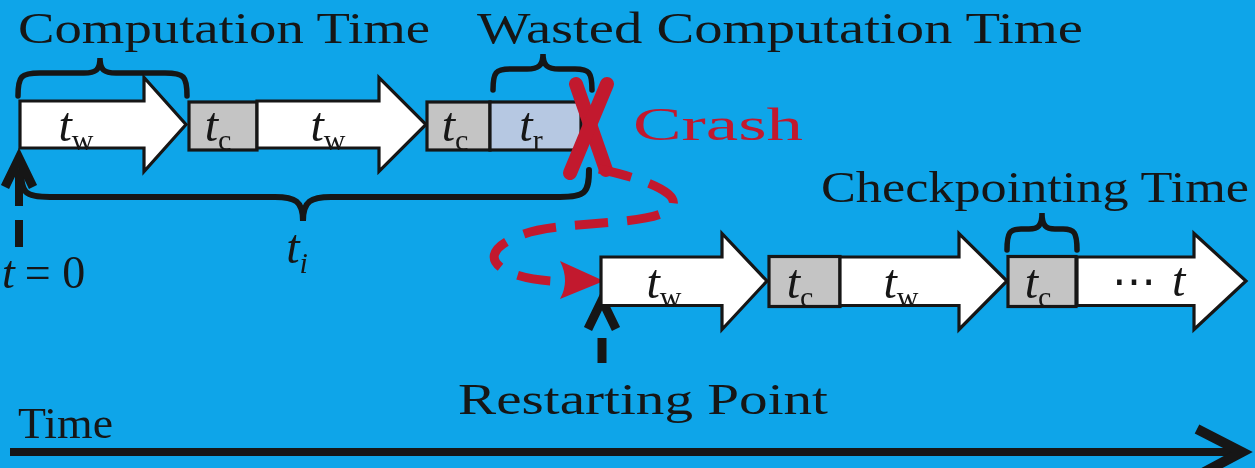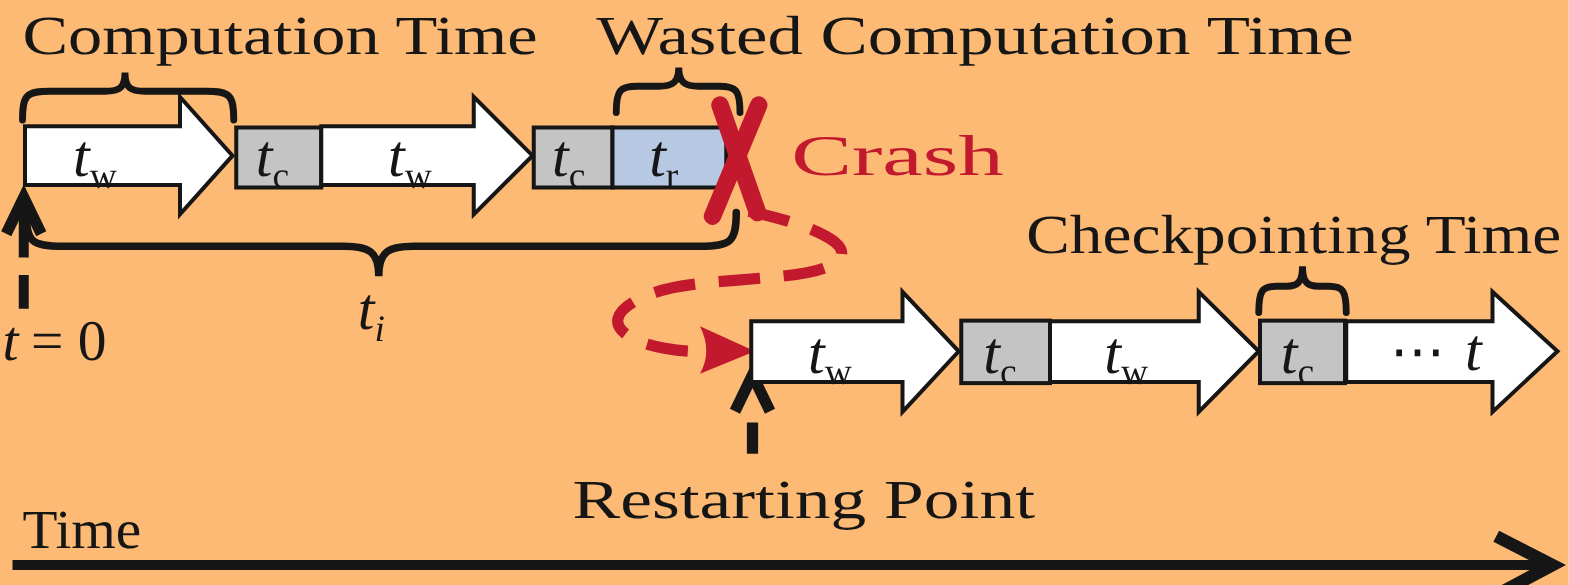--- a/index.html
+++ b/index.html
@@ -1,16 +1,16 @@
 <!DOCTYPE html>
 <html><head>
 <meta charset="utf-8">
 <style>
   html,body{margin:0;padding:0;background:#ffffff;}
-  .stage{position:relative;width:1255px;height:468px;background:#fdba74;overflow:hidden;}
+  .stage{position:relative;width:1255px;height:468px;background:#0ea5e9;overflow:hidden;}
   svg{display:block;}
   text{font-family:"Liberation Serif","DejaVu Serif",serif;}
   .lbl{font-size:44px;}
   .lbl-crash{font-size:46px;}
   .math{font-size:48px;font-style:italic;}
   .math-sm{font-size:46px;font-style:italic;}
   .roman{font-style:normal;}
   .sub{font-size:30px;font-style:normal;}
   .sub-it{font-size:30px;font-style:italic;}
   .dots{font-size:44px;font-style:normal;}

